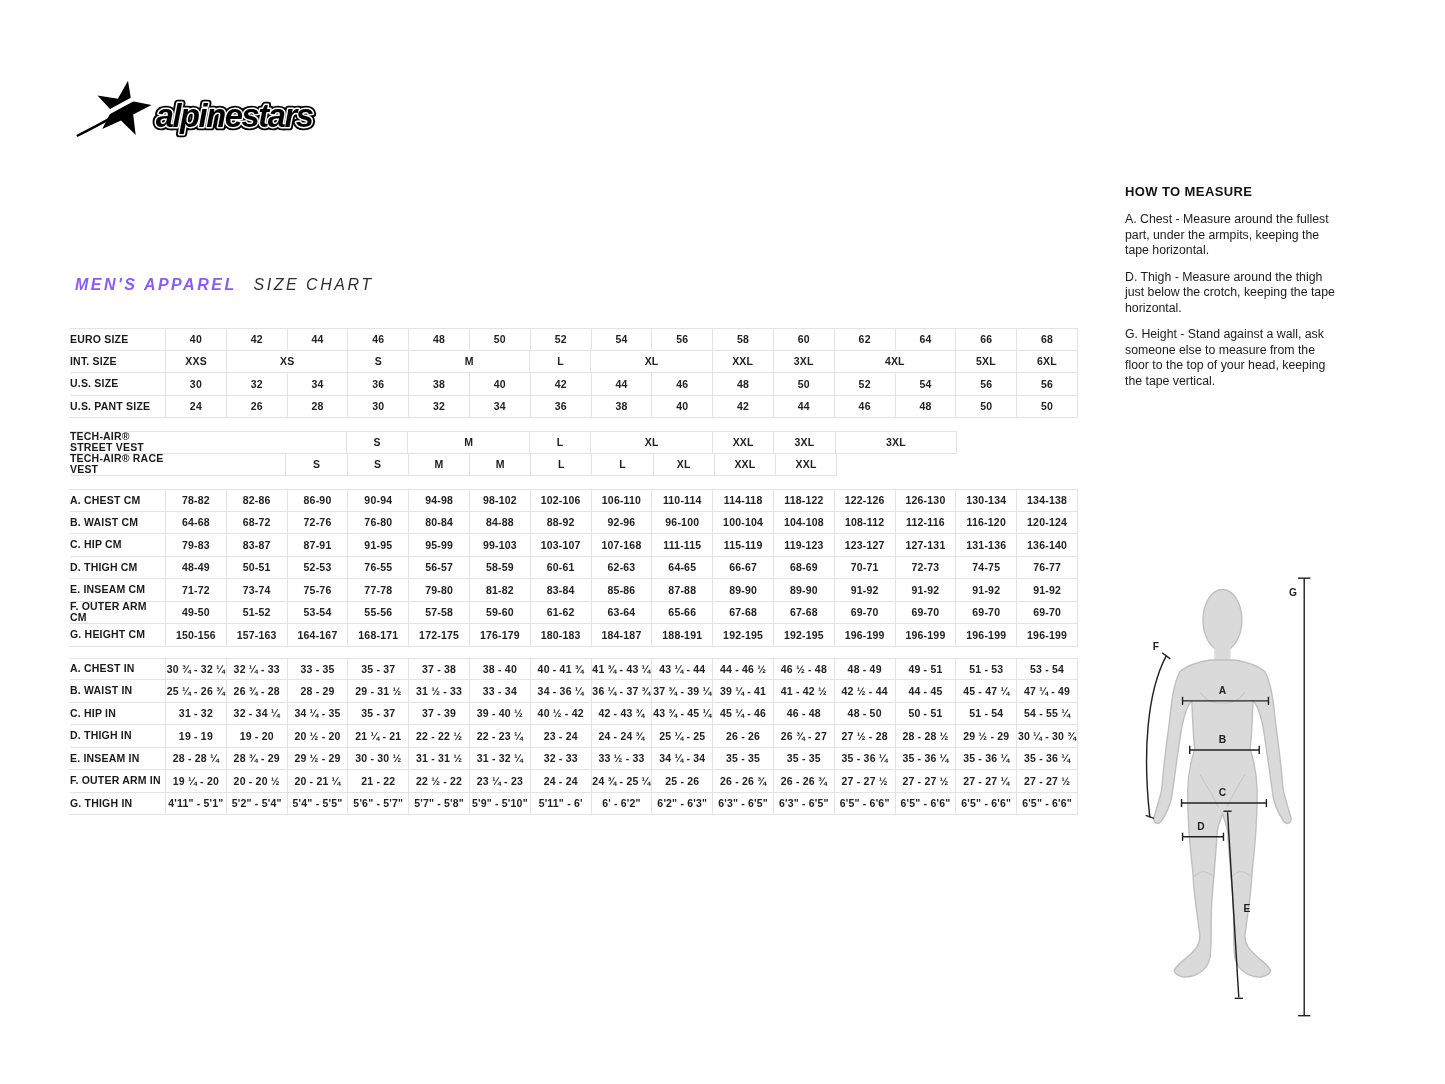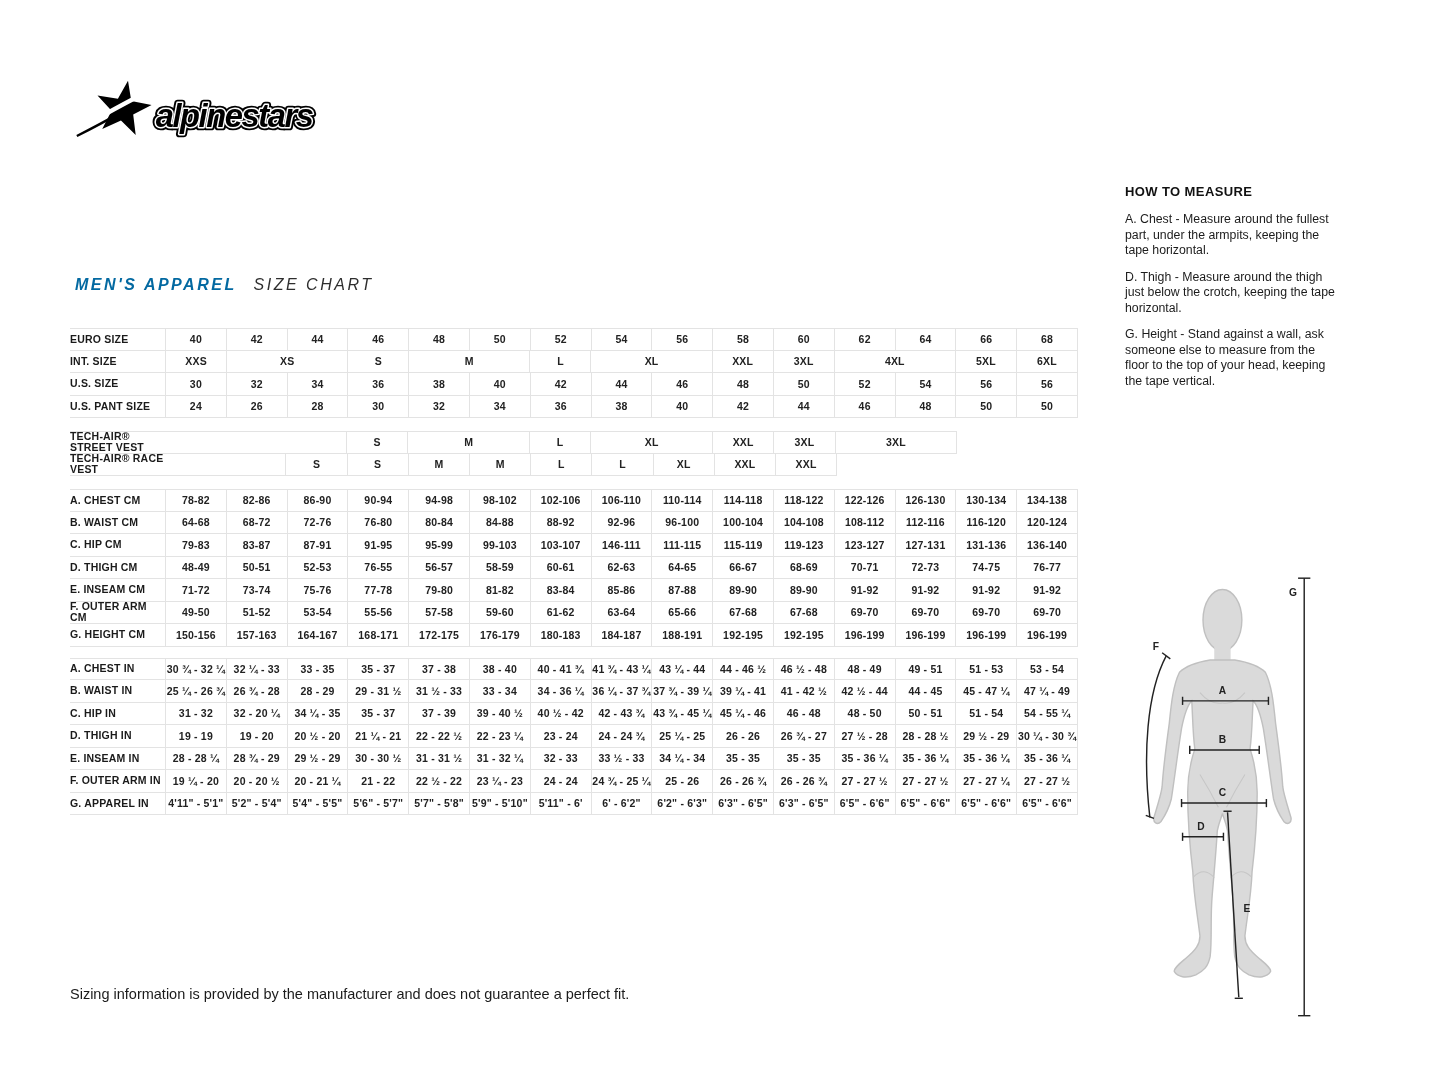--- a/index.html
+++ b/index.html
@@ -9,21 +9,21 @@
     --sil-stroke:#c0c0c0;
   }
   *{box-sizing:border-box;margin:0;padding:0;}
   html,body{background:#fff;}
   body{
     width:1445px;height:1084px;position:relative;overflow:hidden;
     font-family:"Liberation Sans",sans-serif;color:var(--ink);
   }
   .logo{position:absolute;left:73px;top:76px;width:250px;height:70px;}
   .title{position:absolute;left:75px;top:276px;font-style:italic;font-size:16px;letter-spacing:2.5px;white-space:nowrap;}
-  .title .t-bold{font-weight:bold;color:#0369a1;}
+  .title .t-bold{font-weight:bold;color:#8b5cf6;}
   .title .t-light{font-weight:normal;color:#2e2e2e;margin-left:10px;}
   
   .size-table{position:absolute;left:70px;top:328px;width:1008px;}
   .t-row{display:flex;align-items:stretch;height:22.5px;}
   .t-gap{height:13px;}
   .t-gap.small{height:11px;}
   .t-label{
     flex:0 0 95px;display:flex;align-items:center;
     font-weight:bold;font-size:10.5px;line-height:11px;letter-spacing:0.2px;
     border-bottom:1px solid var(--line);color:#1a1a1a;
@@ -204,21 +204,21 @@
     </div>
     <div class="t-row">
       <div class="t-label">C. HIP CM</div>
       <div class="t-cell" style="--s: 1;">79-83</div>
       <div class="t-cell" style="--s: 1;">83-87</div>
       <div class="t-cell" style="--s: 1;">87-91</div>
       <div class="t-cell" style="--s: 1;">91-95</div>
       <div class="t-cell" style="--s: 1;">95-99</div>
       <div class="t-cell" style="--s: 1;">99-103</div>
       <div class="t-cell" style="--s: 1;">103-107</div>
-      <div class="t-cell" style="--s: 1;">146-111</div>
+      <div class="t-cell" style="--s: 1;">107-168</div>
       <div class="t-cell" style="--s: 1;">111-115</div>
       <div class="t-cell" style="--s: 1;">115-119</div>
       <div class="t-cell" style="--s: 1;">119-123</div>
       <div class="t-cell" style="--s: 1;">123-127</div>
       <div class="t-cell" style="--s: 1;">127-131</div>
       <div class="t-cell" style="--s: 1;">131-136</div>
       <div class="t-cell" style="--s: 1;">136-140</div>
     </div>
     <div class="t-row">
       <div class="t-label">D. THIGH CM</div>
@@ -325,21 +325,21 @@
       <div class="t-cell" style="--s: 1;">39 ¼ - 41</div>
       <div class="t-cell" style="--s: 1;">41 - 42 ½</div>
       <div class="t-cell" style="--s: 1;">42 ½ - 44</div>
       <div class="t-cell" style="--s: 1;">44 - 45</div>
       <div class="t-cell" style="--s: 1;">45 - 47 ¼</div>
       <div class="t-cell" style="--s: 1;">47 ¼ - 49</div>
     </div>
     <div class="t-row">
       <div class="t-label">C. HIP IN</div>
       <div class="t-cell" style="--s: 1;">31 - 32</div>
-      <div class="t-cell" style="--s: 1;">32 - 20 ¼</div>
+      <div class="t-cell" style="--s: 1;">32 - 34 ¼</div>
       <div class="t-cell" style="--s: 1;">34 ¼ - 35</div>
       <div class="t-cell" style="--s: 1;">35 - 37</div>
       <div class="t-cell" style="--s: 1;">37 - 39</div>
       <div class="t-cell" style="--s: 1;">39 - 40 ½</div>
       <div class="t-cell" style="--s: 1;">40 ½ - 42</div>
       <div class="t-cell" style="--s: 1;">42 - 43 ¾</div>
       <div class="t-cell" style="--s: 1;">43 ¾ - 45 ¼</div>
       <div class="t-cell" style="--s: 1;">45 ¼ - 46</div>
       <div class="t-cell" style="--s: 1;">46 - 48</div>
       <div class="t-cell" style="--s: 1;">48 - 50</div>
@@ -395,21 +395,21 @@
       <div class="t-cell" style="--s: 1;">24 ¾ - 25 ¼</div>
       <div class="t-cell" style="--s: 1;">25 - 26</div>
       <div class="t-cell" style="--s: 1;">26 - 26 ¾</div>
       <div class="t-cell" style="--s: 1;">26 - 26 ¾</div>
       <div class="t-cell" style="--s: 1;">27 - 27 ½</div>
       <div class="t-cell" style="--s: 1;">27 - 27 ½</div>
       <div class="t-cell" style="--s: 1;">27 - 27 ¼</div>
       <div class="t-cell" style="--s: 1;">27 - 27 ½</div>
     </div>
     <div class="t-row">
-      <div class="t-label">G. APPAREL IN</div>
+      <div class="t-label">G. THIGH IN</div>
       <div class="t-cell" style="--s: 1;">4'11" - 5'1"</div>
       <div class="t-cell" style="--s: 1;">5'2" - 5'4"</div>
       <div class="t-cell" style="--s: 1;">5'4" - 5'5"</div>
       <div class="t-cell" style="--s: 1;">5'6" - 5'7"</div>
       <div class="t-cell" style="--s: 1;">5'7" - 5'8"</div>
       <div class="t-cell" style="--s: 1;">5'9" - 5'10"</div>
       <div class="t-cell" style="--s: 1;">5'11" - 6'</div>
       <div class="t-cell" style="--s: 1;">6' - 6'2"</div>
       <div class="t-cell" style="--s: 1;">6'2" - 6'3"</div>
       <div class="t-cell" style="--s: 1;">6'3" - 6'5"</div>
@@ -529,14 +529,13 @@
     <text x="92" y="169">B</text>
     <text x="92" y="221">C</text>
     <text x="71" y="254">D</text>
     <text x="116" y="335">E</text>
     <text x="27" y="78">F</text>
     <text x="161" y="25">G</text>
   </g>
 </svg>
 
 <div class="footer">
-  <div>Sizing information is provided by the manufacturer and does not guarantee a perfect fit.</div>
 </div>
 
 </body></html>

